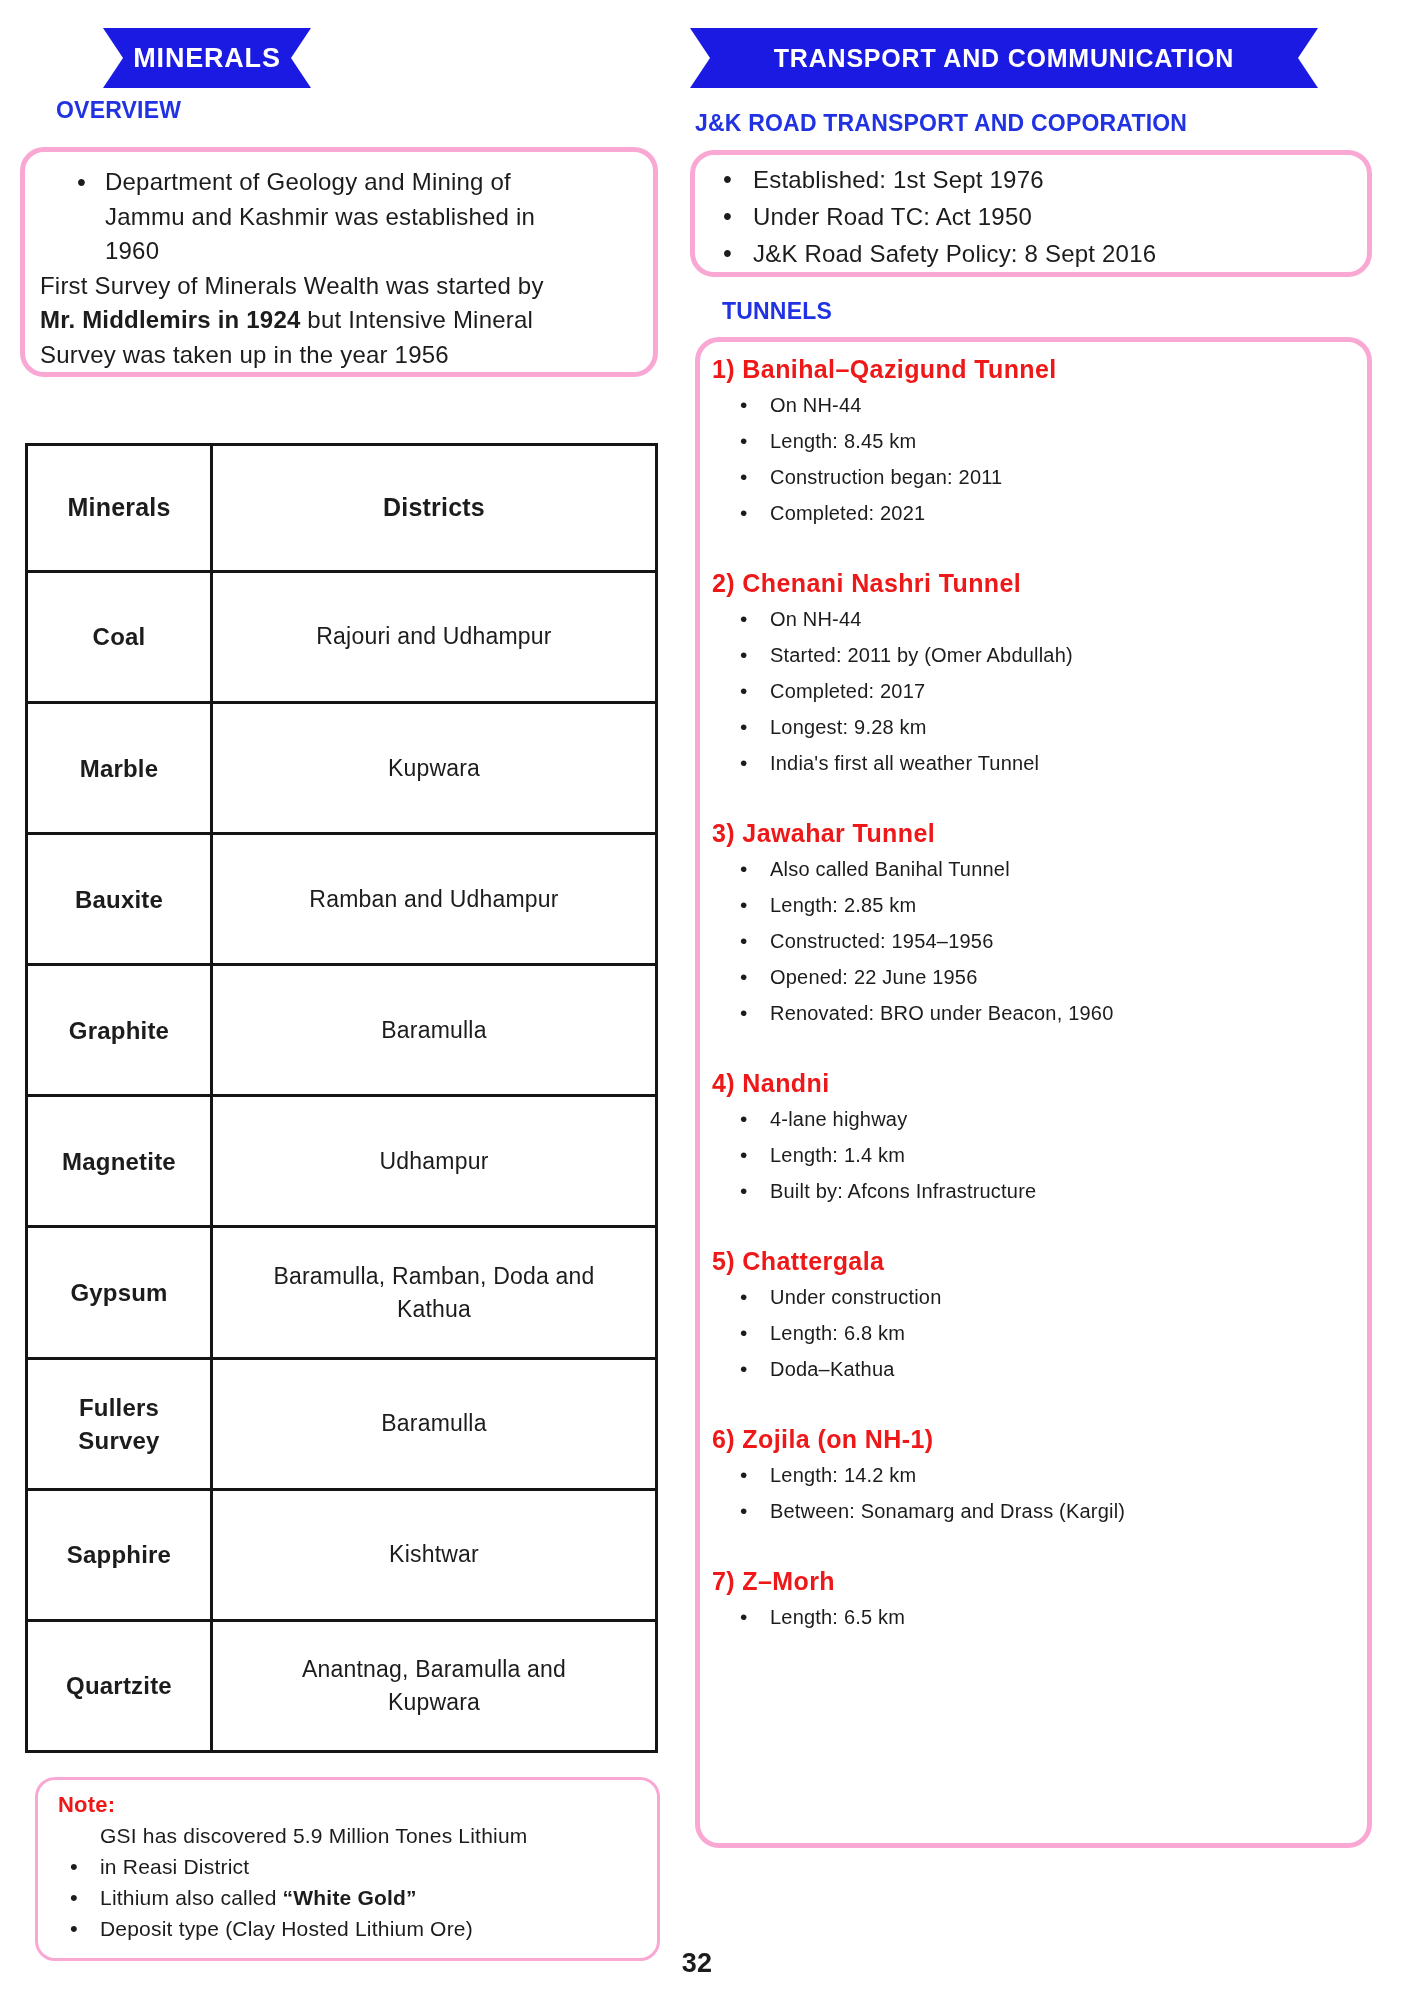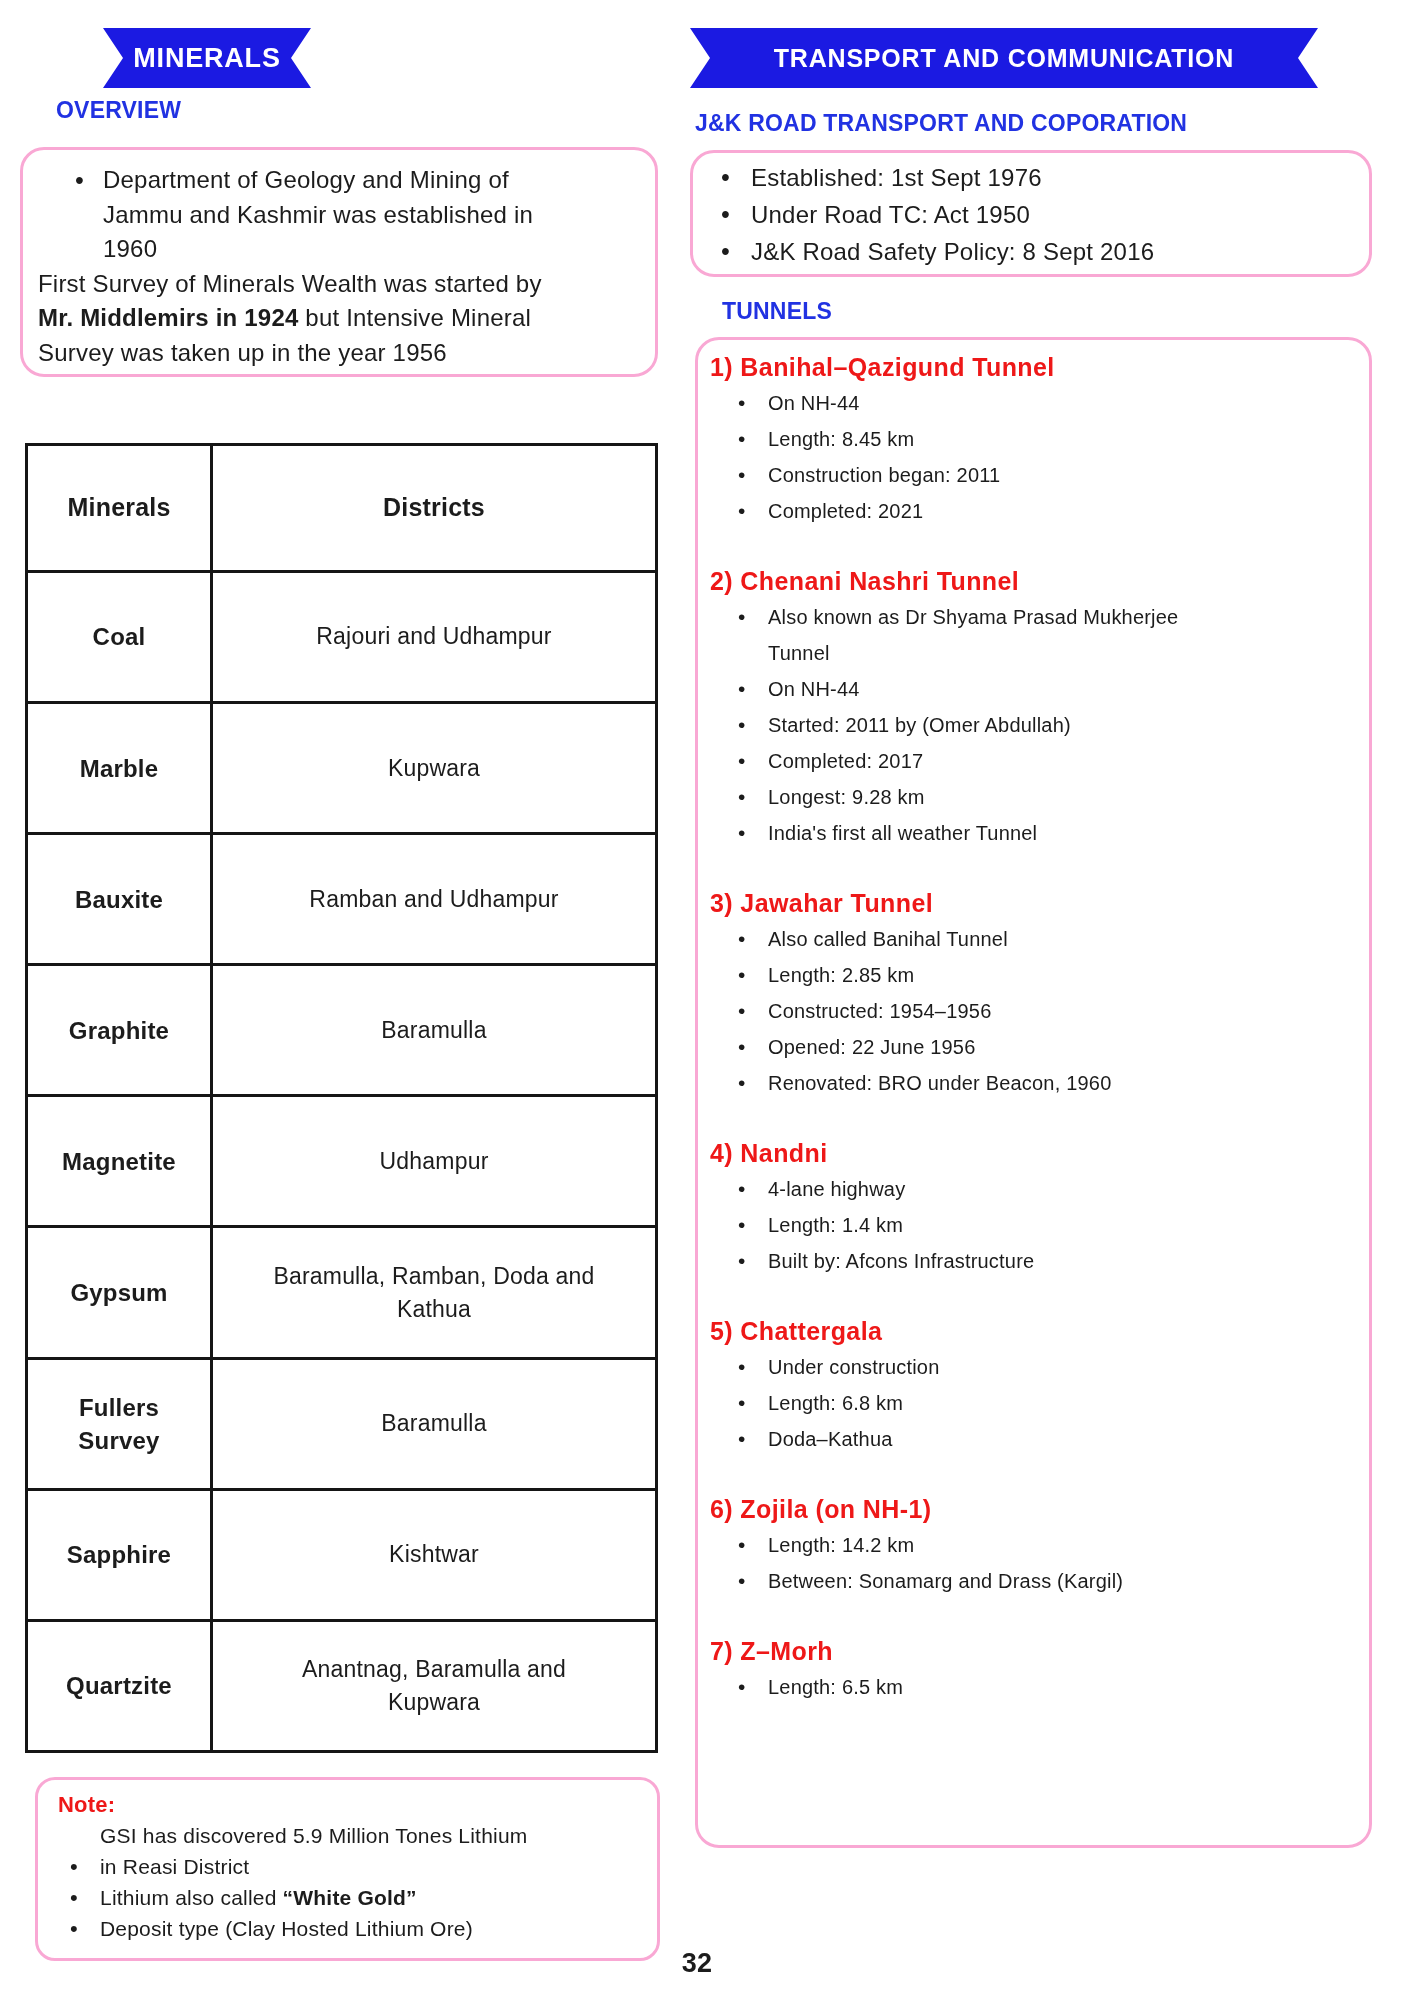--- a/index.html
+++ b/index.html
@@ -15,21 +15,21 @@
     clip-path:polygon(0 0,100% 0,calc(100% - 20px) 50%,100% 100%,0 100%,20px 50%);
   }
   .ribbon-minerals  { left:103px; top:28px; width:208px; height:60px; font-size:27px; letter-spacing:0.8px; }
   .ribbon-transport { left:690px; top:28px; width:628px; height:60px; font-size:25px; letter-spacing:0.8px; }
 
   .sec-head { position:absolute; margin:0; color:var(--heading_blue,#2132e2); font-weight:bold; font-size:23px; letter-spacing:0.2px; }
   .h-overview { left:56px;  top:97px; }
   .h-jk       { left:695px; top:110px; }
   .h-tunnels  { left:722px; top:298px; }
 
-  .box { position:absolute; box-sizing:border-box; border:3px solid #f9a8d4; border-radius:24px; background:#fff; }
+  .box { position:absolute; box-sizing:border-box; border:5px solid #f9a8d4; border-radius:24px; background:#fff; }
 
   .pre { white-space:pre-line; margin:0; }
   b { font-weight:bold; }
 
   
   .overview-box { left:20px; top:147px; width:638px; height:230px; padding:13px 14px 0 15px; font-size:24px; line-height:34.5px; }
   .b-row { display:flex; }
   .dot { flex:none; width:28px; }
   .dot::before { content:"•"; font-size:1.05em; }
   .ov-bullet { padding-left:37px; }
@@ -198,25 +198,20 @@
       <div class="b-row t-item">
           <span class="dot"></span>
           <p class="pre">Completed: 2021</p>
         </div>
     </div>
 
     <div class="t-section">
       <p class="t-title">2) Chenani Nashri Tunnel</p>
       <div class="b-row t-item">
           <span class="dot"></span>
-          <p class="pre">Also known as Dr Shyama Prasad Mukherjee
-Tunnel</p>
-        </div>
-      <div class="b-row t-item">
-          <span class="dot"></span>
           <p class="pre">On NH-44</p>
         </div>
       <div class="b-row t-item">
           <span class="dot"></span>
           <p class="pre">Started: 2011 by (Omer Abdullah)</p>
         </div>
       <div class="b-row t-item">
           <span class="dot"></span>
           <p class="pre">Completed: 2017</p>
         </div>

